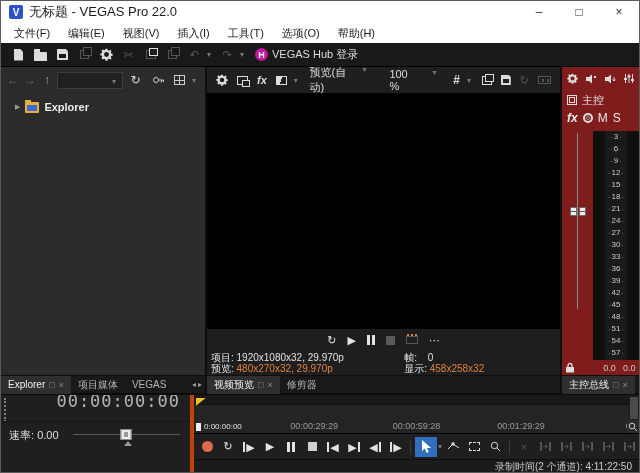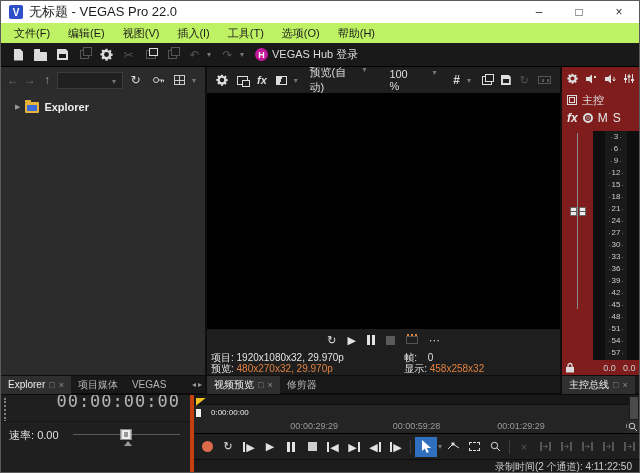--- a/index.html
+++ b/index.html
@@ -7,21 +7,21 @@
   body{font-family:"Liberation Sans","DejaVu Sans",sans-serif;background:#1b1b1b;overflow:hidden;position:relative;border:1px solid #5a5a5a;}
 
   
   .titlebar{height:22px;background:#ffffff;display:flex;align-items:center;padding-left:8px;gap:6px;}
   .vlogo{width:14px;height:14px;background:#2d50c8;color:#fff;font-size:10px;font-weight:bold;display:flex;align-items:center;justify-content:center;border-radius:2px;}
   .title-text{font-size:13px;color:#1a1a1a;}
   .win-controls{margin-left:auto;display:flex;height:100%;}
   .win-btn{width:40px;height:100%;display:flex;align-items:center;justify-content:center;font-size:12px;color:#333;}
 
   
-  .menubar{height:20px;background:#bef264;display:flex;align-items:center;padding-left:4px;}
+  .menubar{height:20px;background:#ffffff;display:flex;align-items:center;padding-left:4px;}
   .menu-item{font-size:11px;color:#1a1a1a;padding:0 9px;}
 
   
   .main-toolbar{height:24px;background:#191919;display:flex;align-items:center;padding-left:8px;gap:3px;border-bottom:1px solid #000;}
   .tbtn{width:19px;height:19px;display:flex;align-items:center;justify-content:center;font-size:12px;color:#dcdcdc;}
   .tbtn.dis{color:#555;}
   .caret{font-size:8px;color:#777;width:8px;}
   .i-file{width:9px;height:12px;background:#dcdcdc;clip-path:polygon(0 0,64% 0,100% 28%,100% 100%,0 100%);}
   .i-folder-w{width:13px;height:9px;background:#dcdcdc;border-radius:1px 1px 0 0;position:relative;margin-top:3px;}
   .i-folder-w::before{content:"";position:absolute;top:-3px;left:0;width:6px;height:3px;background:#dcdcdc;border-radius:1px 0 0 0;}
@@ -126,21 +126,21 @@
   .rate-slider{flex:1;position:relative;height:18px;margin-left:14px;}
   .rate-line{position:absolute;top:8px;left:0;right:0;height:1px;background:#5a5a5a;}
   .rate-handle{position:absolute;left:50%;top:3px;transform:translateX(-50%);width:11px;height:11px;background:#ececec;border:1px solid #888;display:flex;align-items:center;justify-content:center;gap:1px;}
   .rate-handle i{width:1px;height:5px;background:#444;}
   .rate-tri{position:absolute;left:50%;top:15px;transform:translateX(-2px);width:0;height:0;border-left:4px solid transparent;border-right:4px solid transparent;border-bottom:5px solid #999;}
 
   .br{flex:1;display:flex;flex-direction:column;min-width:0;}
   .marker-strip{height:10px;background:#181818;border-bottom:1px solid #101010;position:relative;}
   .ruler{height:30px;background:#242424;position:relative;border-bottom:1px solid #000;}
   .flag{position:absolute;left:2px;top:-7px;width:10px;height:8px;background:#f0c020;clip-path:polygon(0 0,100% 0,0 100%);}
-  .ruler-start{position:absolute;left:2px;bottom:16px;display:flex;align-items:center;gap:10px;font-size:8px;color:#e8e8e8;}
+  .ruler-start{position:absolute;left:2px;bottom:2px;display:flex;align-items:center;gap:3px;font-size:8px;color:#e8e8e8;}
   .cursor-box{width:5px;height:8px;background:#f2f2f2;display:inline-block;}
   .tick{position:absolute;bottom:2px;font-size:9px;color:#9a9a9a;transform:translateX(-50%);white-space:nowrap;}
   .t1{left:27%;} .t2{left:50%;} .t3{left:73.5%;} .t4{left:99%;}
   .vscroll{position:absolute;right:0;top:-10px;width:10px;height:27px;background:#1c1c1c;}
   .vscroll i{display:block;margin:2px 1px;height:22px;background:#4a4a4a;}
   .zoom-corner{position:absolute;right:0;bottom:0;width:12px;height:13px;background:#2b2b2b;display:flex;align-items:center;justify-content:center;}
 
   .transport{height:26px;display:flex;align-items:center;gap:1px;padding:0 3px;background:#1f1f1f;border-bottom:1px solid #0d0d0d;}
   .trbtn{width:20px;height:20px;display:flex;align-items:center;justify-content:center;font-size:11px;color:#e2e2e2;flex:none;}
   .trbtn.dis{color:#555;}

